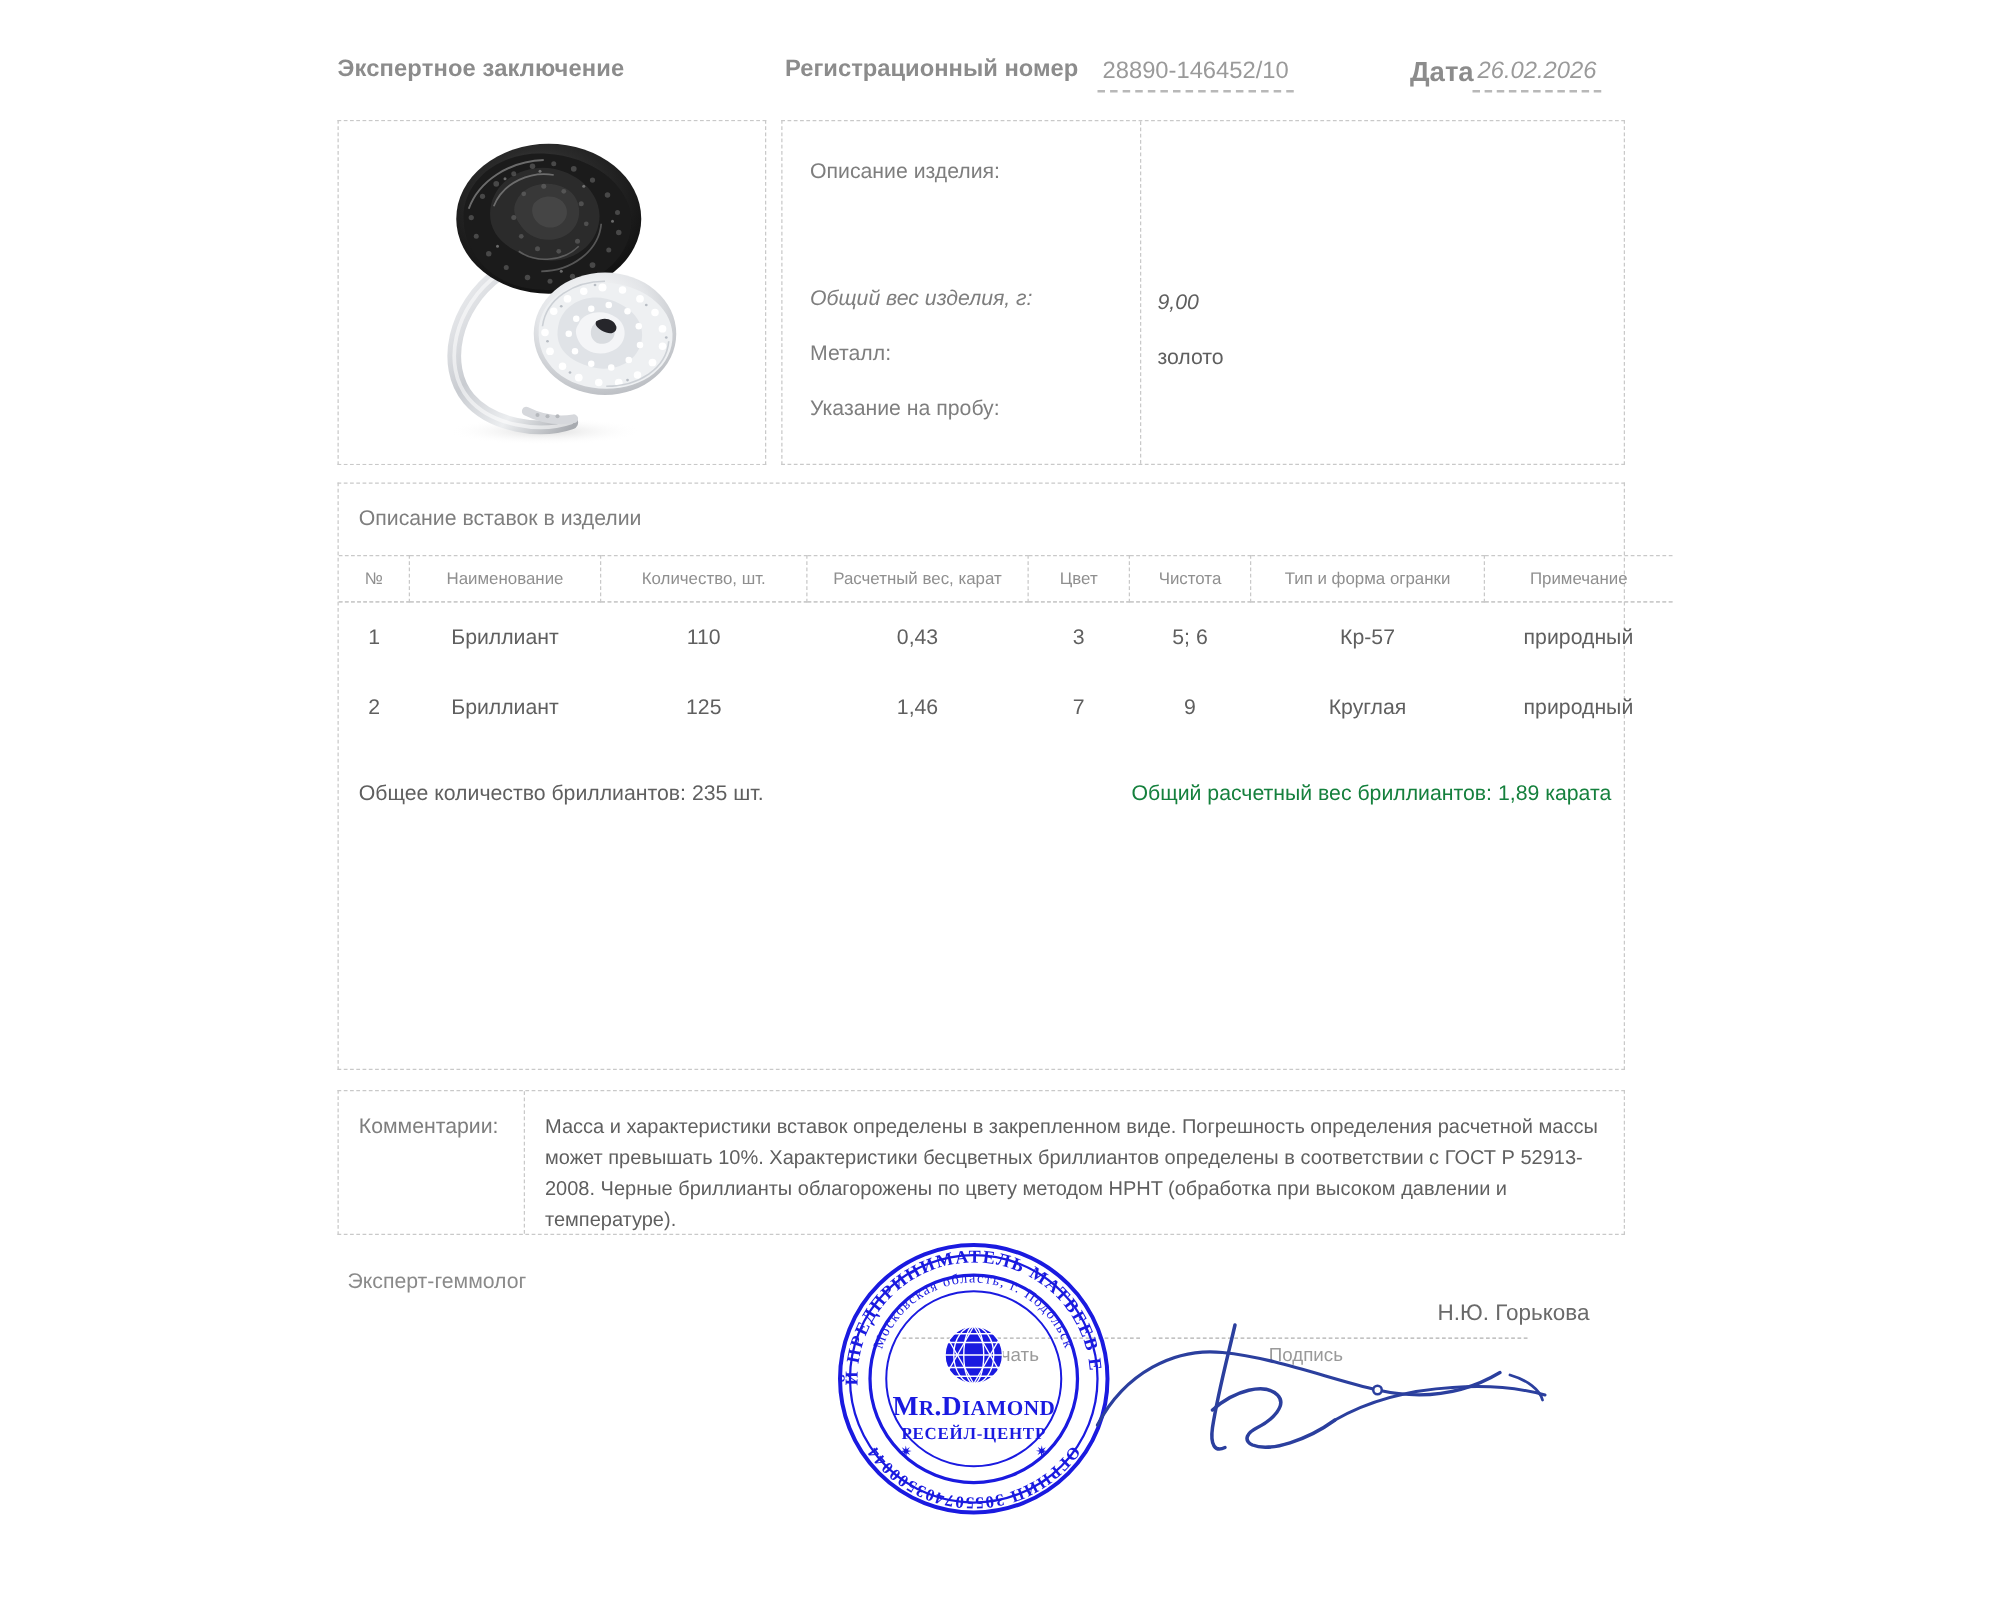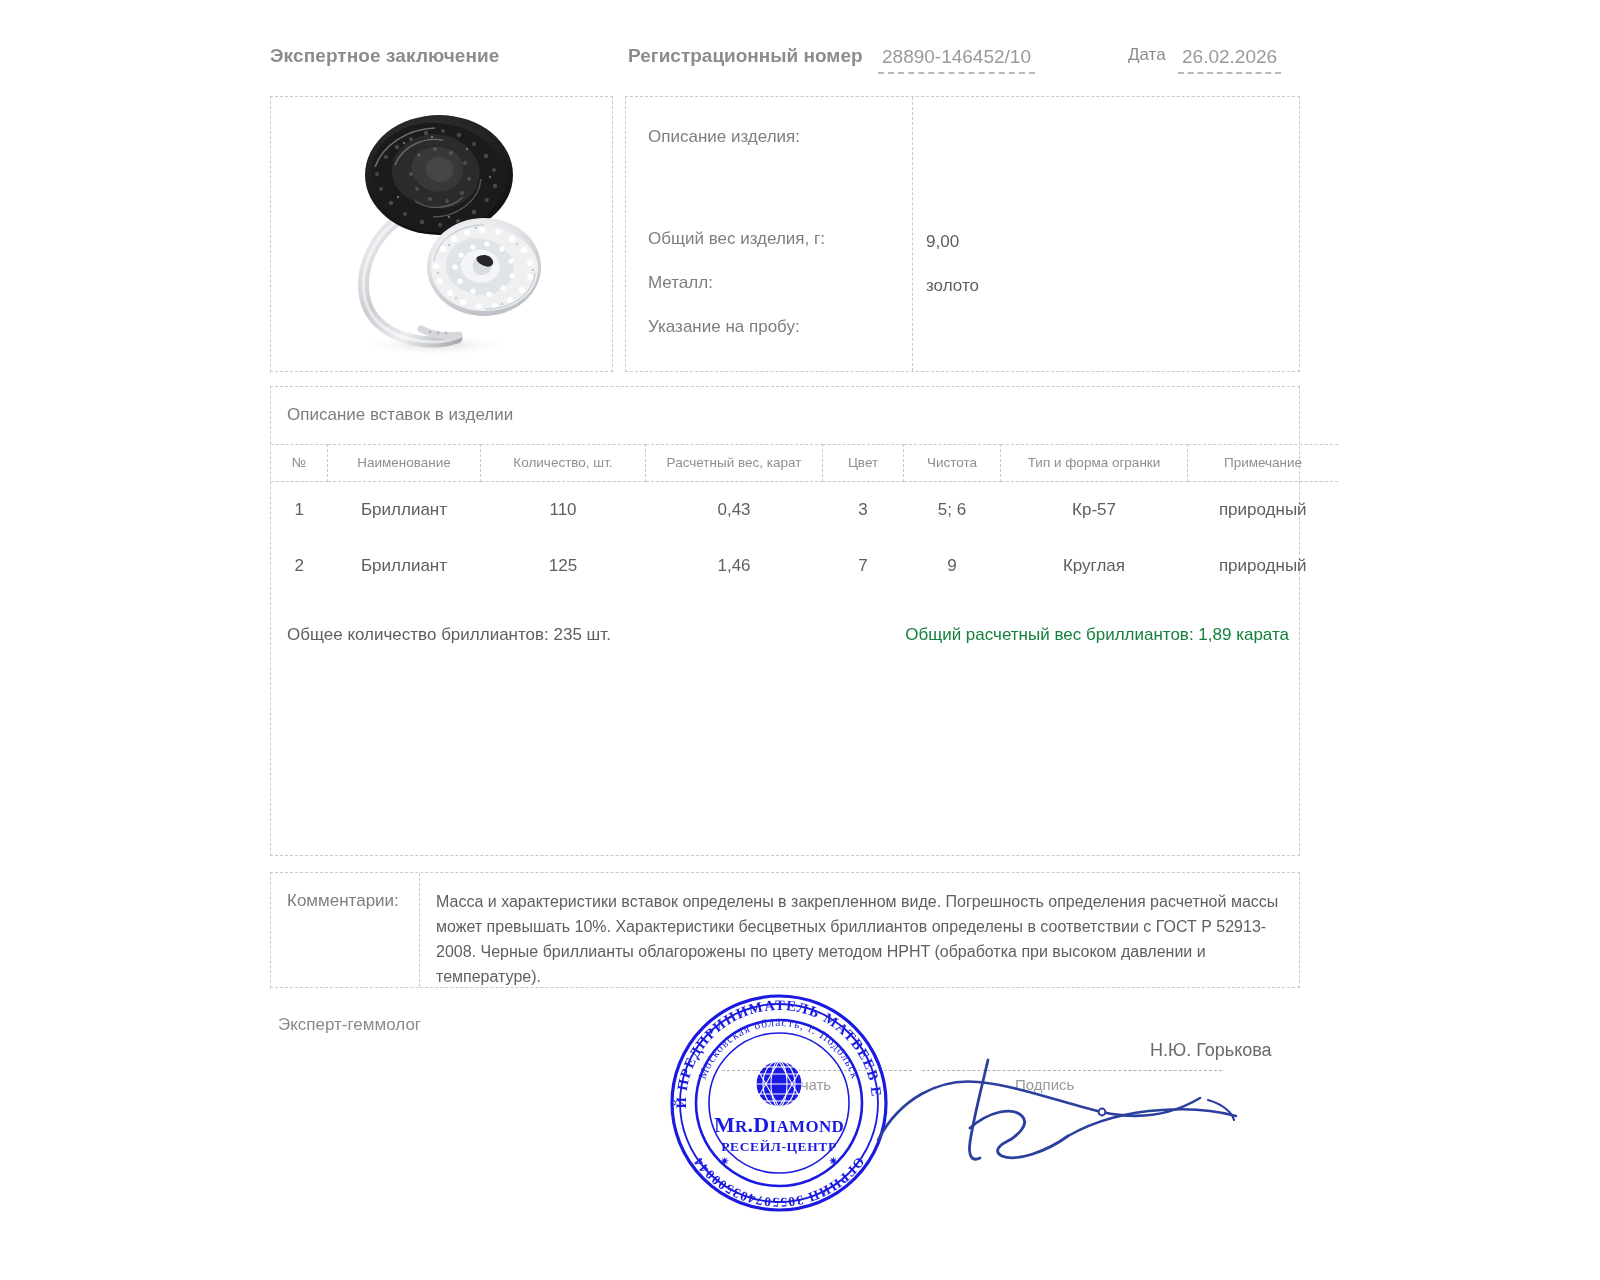--- a/index.html
+++ b/index.html
@@ -53,33 +53,34 @@
     left: 608px; top: 6px;
     font-size: 19px;
     color: #9a9a9a;
     white-space: nowrap;
     padding: 0 4px 4px 4px;
     border-bottom: 2px dashed #b8b8b8;
   }
   .hdr-date-label {
     position: absolute;
     left: 858px; top: 5px;
-    font-size: 17px;
-    font-weight: normal;
+    font-size: 22px;
+    font-weight: bold;
     color: #8c8c8c;
     white-space: nowrap;
   }
   .hdr-date-value {
     position: absolute;
     left: 908px; top: 6px;
     font-size: 19px;
     color: #9a9a9a;
     white-space: nowrap;
     padding: 0 4px 4px 4px;
     border-bottom: 2px dashed #b8b8b8;
+    font-style: italic;
   }
 
   
   .photo-box {
     position: absolute;
     left: 270px;
     top: 96px;
     width: 343px;
     height: 276px;
     border: 1px dashed #c9c9c9;
@@ -119,21 +120,21 @@
   }
   .desc-value {
     position: absolute;
     font-size: 17px;
     color: #5f5f5f;
     left: 300px;
     width: 360px;
     line-height: 26px;
   }
   .r-desc  { top: 30px; }
-  .r-weight{ top: 132px; }
+  .r-weight{ top: 132px; font-style: italic; }
   .r-metal { top: 176px; }
   .r-proba { top: 220px; }
 
   
   .inserts-box {
     position: absolute;
     left: 270px;
     top: 386px;
     width: 1030px;
     height: 470px;

